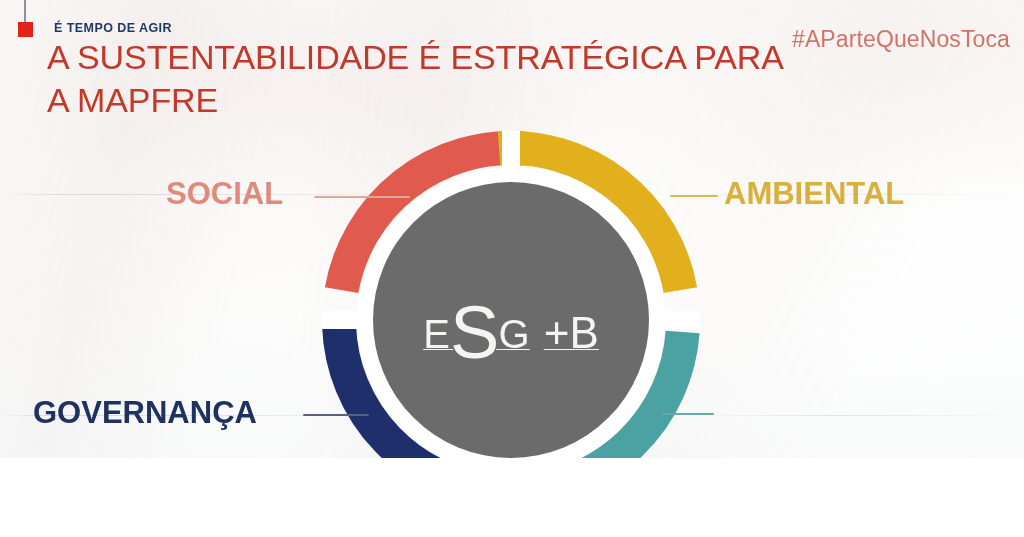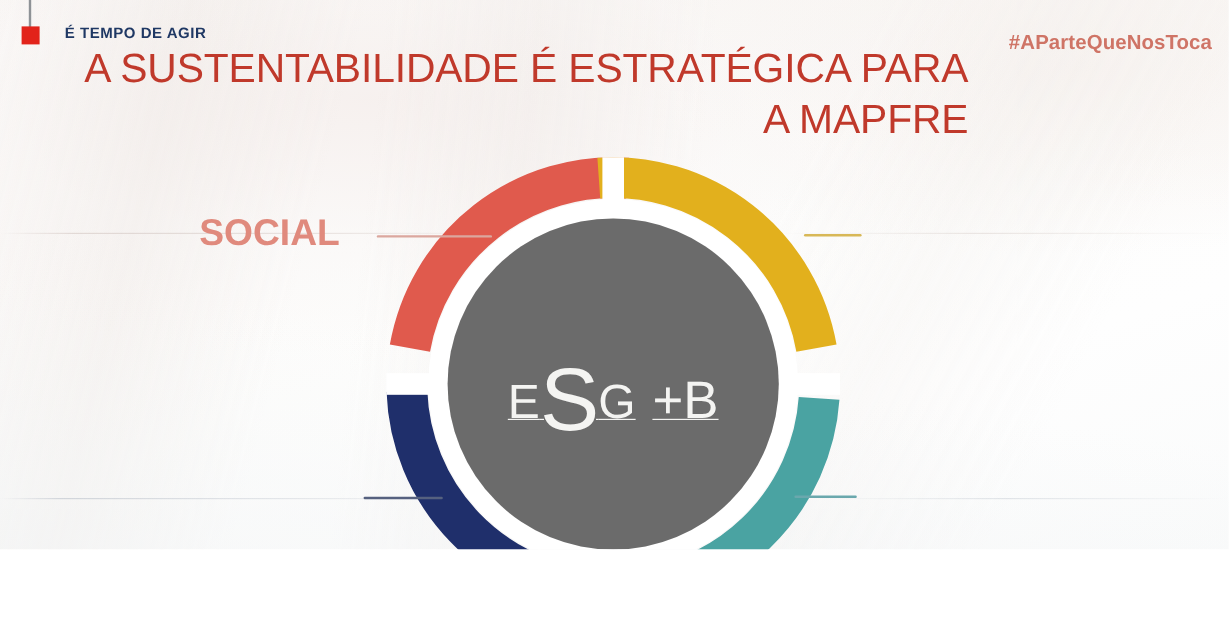--- a/index.html
+++ b/index.html
@@ -11,21 +11,20 @@
   #slide {
     position: relative;
     width: 1024px;
     height: 458px;
     overflow: hidden;
     font-family: "Liberation Sans", sans-serif;
     background:
       radial-gradient(ellipse 70% 60% at 30% 18%, rgba(246,240,238,0.95) 0%, rgba(250,248,247,0.55) 45%, rgba(255,255,255,0) 78%),
       radial-gradient(ellipse 55% 48% at 88% 12%, rgba(247,242,239,0.85) 0%, rgba(255,255,255,0) 72%),
       linear-gradient(162deg, #f8f5f3 0%, #fbf9f8 26%, #fdfdfc 52%, #fefefe 72%, #fafbfb 100%);
-    text-align: right;
   }
 
   
   .tex {
     position: absolute;
     inset: 0;
     pointer-events: none;
   }
   .tex.a {
     background:
@@ -84,22 +83,22 @@
     font-size: 34px;
     font-weight: 400;
     line-height: 1.26;
     letter-spacing: -0.003em;
     color: #c0392b;
   }
   .hashtag {
     position: absolute;
     right: 14px;
     top: 26px;
-    font-size: 17px;
-    font-weight: 700;
+    font-size: 23px;
+    font-weight: 400;
     color: #cf7466;
     letter-spacing: .005em;
     white-space: nowrap;
   }
 
   
   #donut {
     position: absolute;
     left: 322px;
     top: 131px;
@@ -204,14 +203,16 @@
       <span class="e">E</span><span class="s">S</span><span class="g">G</span><span class="pb">+B</span>
     </div>
   </div>
 
   <div class="conn conn-social"></div>
   <div class="conn conn-ambiental"></div>
   <div class="conn conn-governanca"></div>
   <div class="conn conn-negocio"></div>
 
   <div class="lbl lbl-social">SOCIAL</div>
+  <div class="lbl lbl-ambiental">AMBIENTAL</div>
+  <div class="lbl lbl-governanca">GOVERNANÇA</div>
 
 </div>
 
 </body></html>

